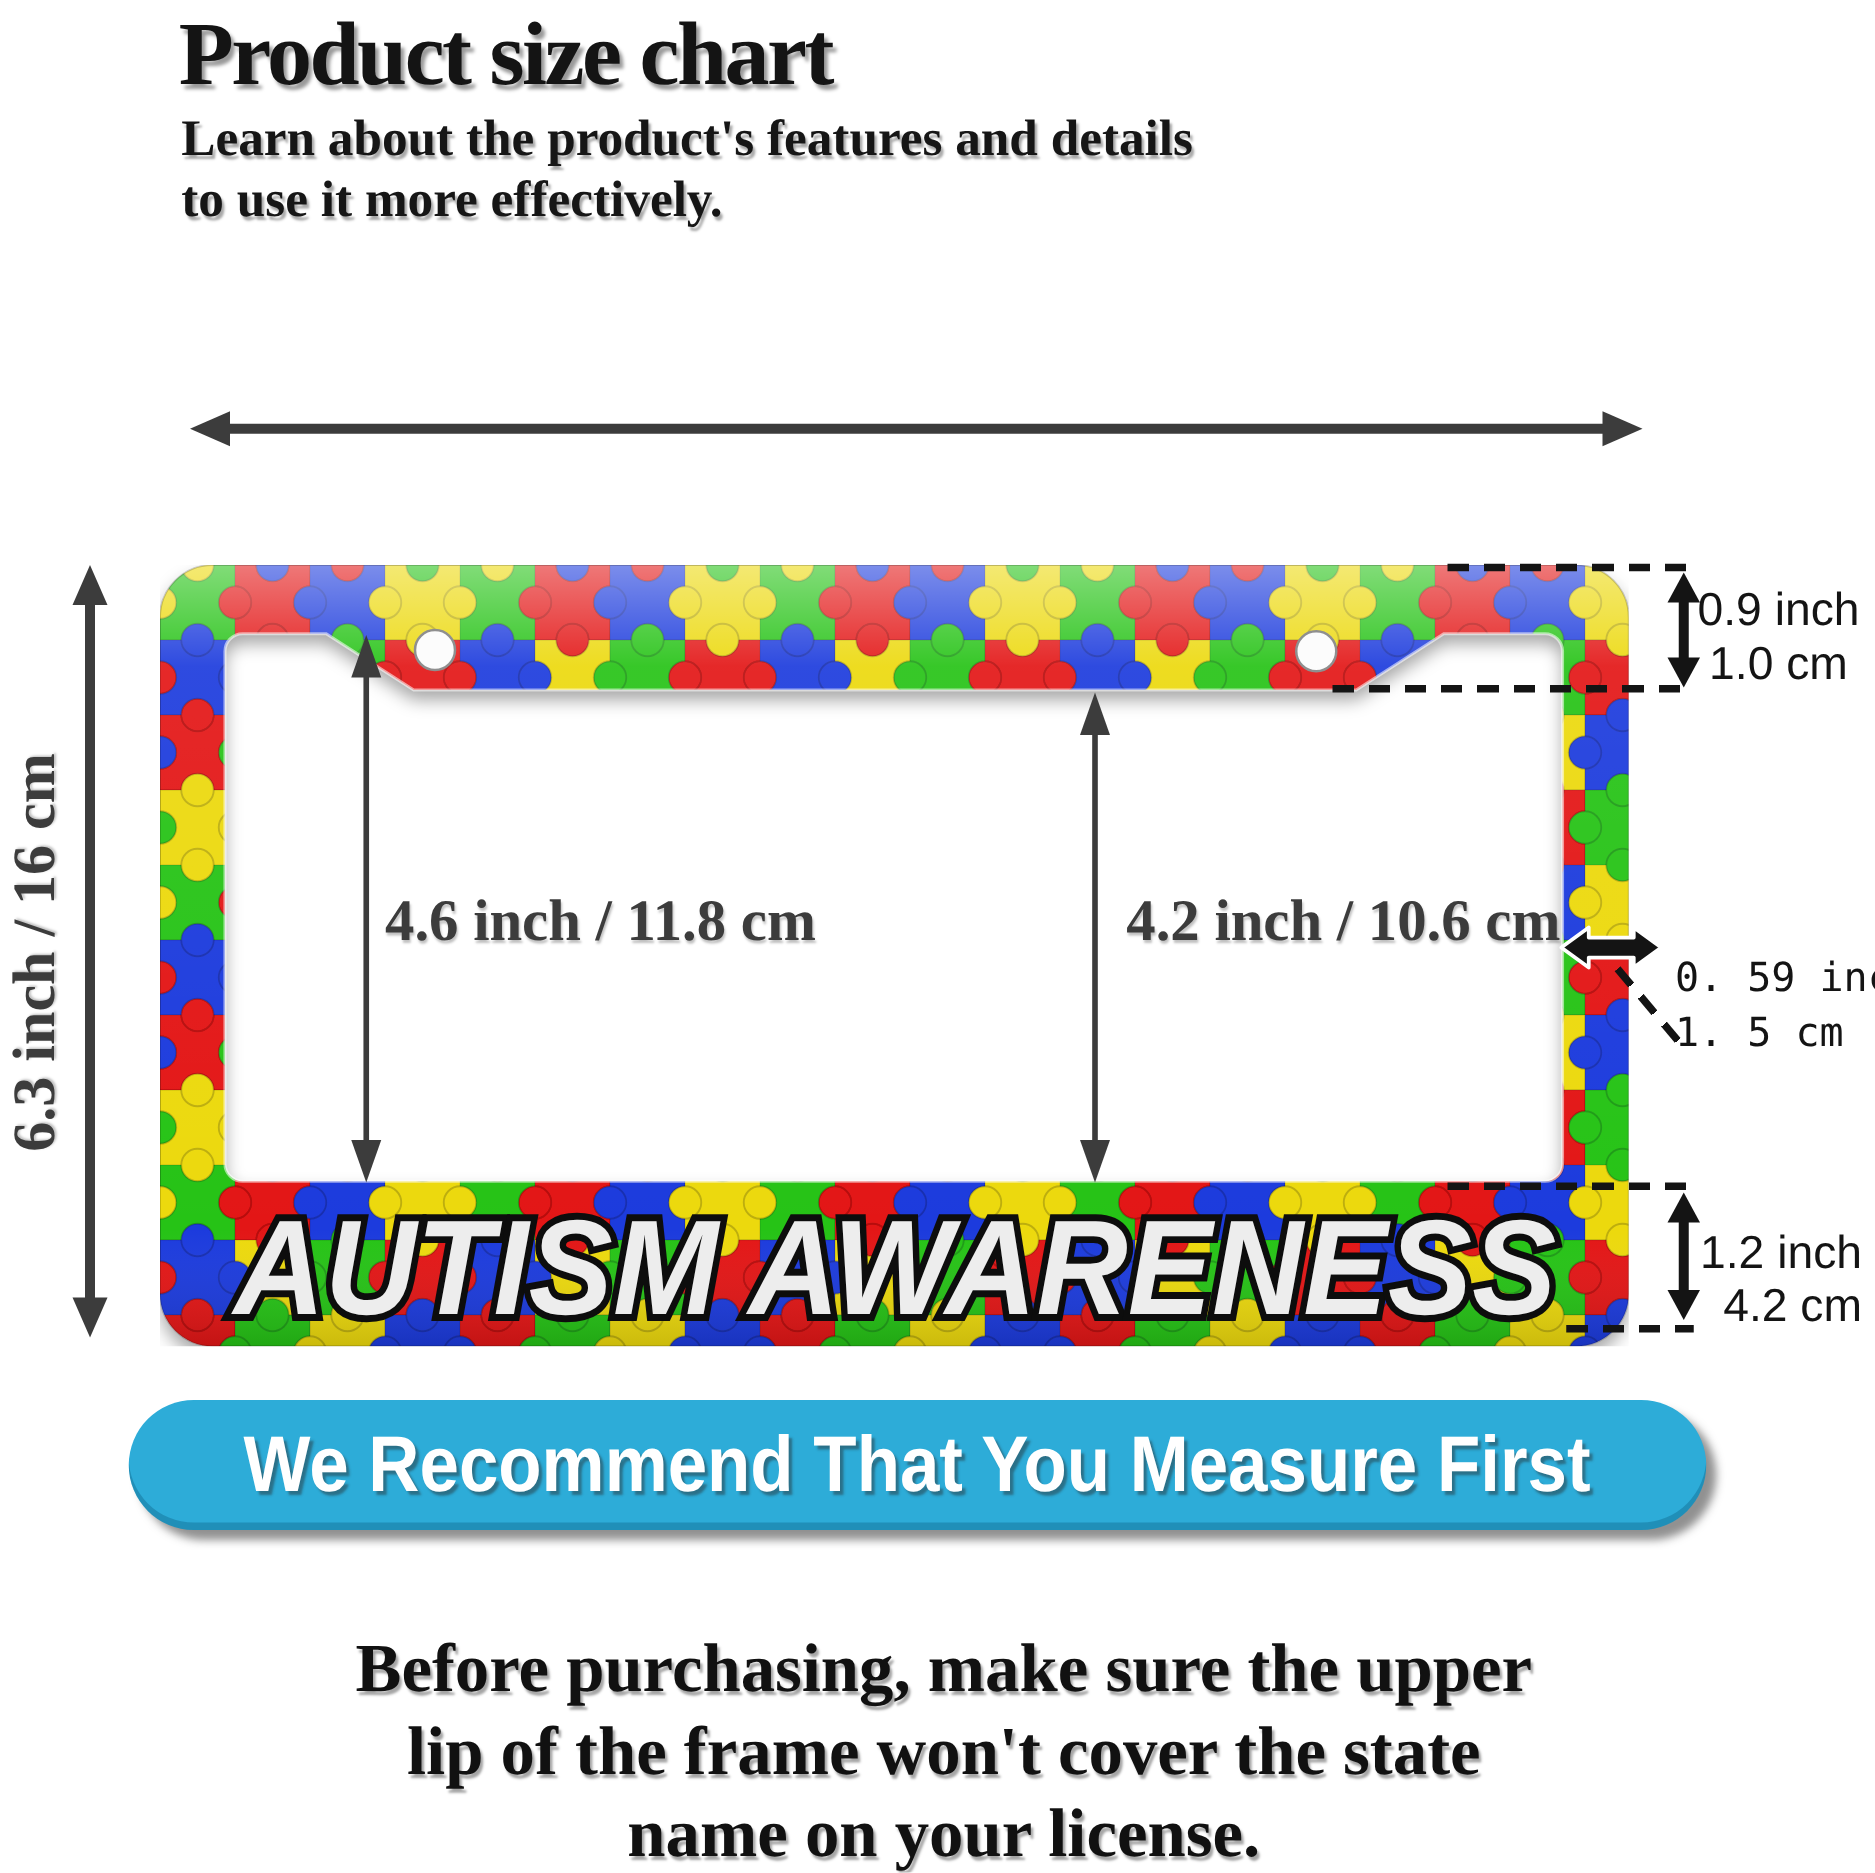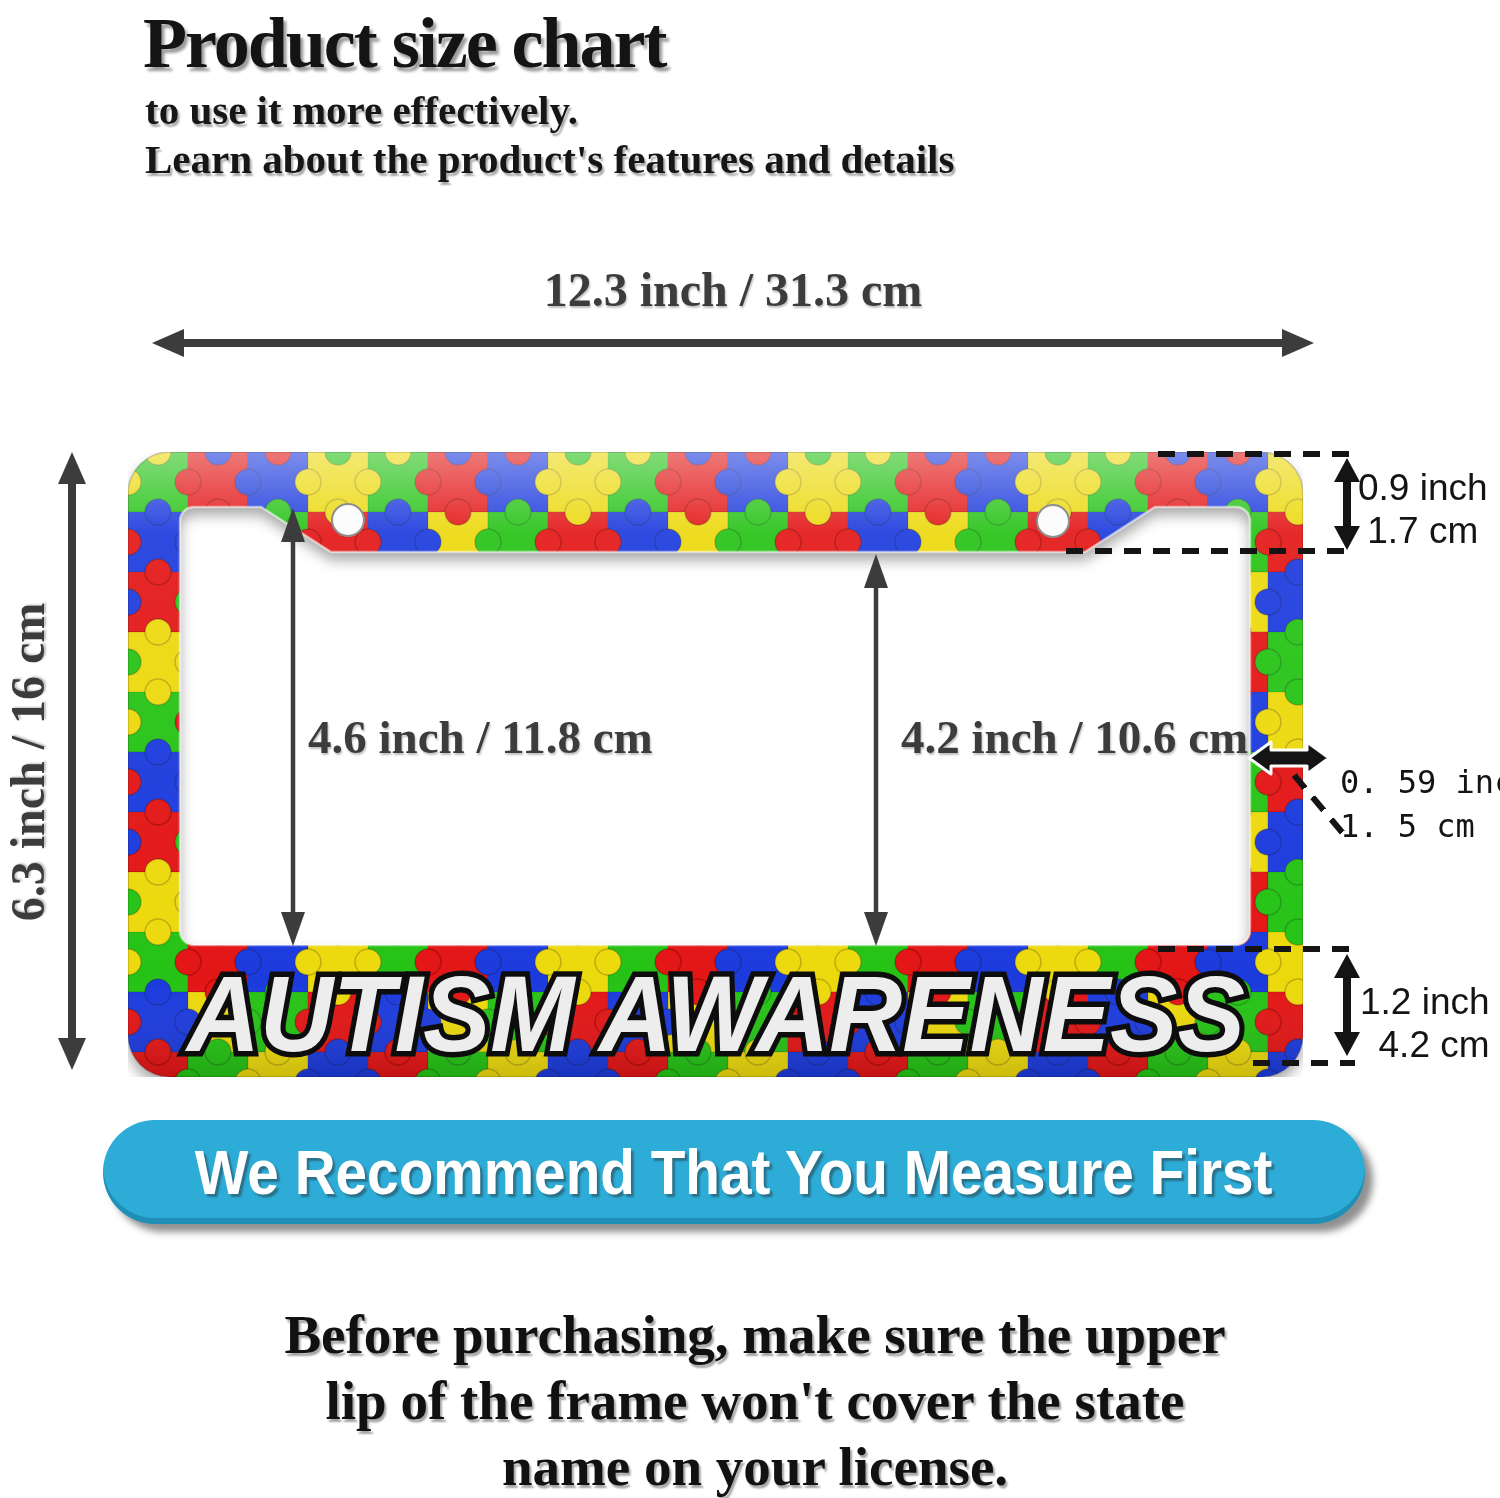--- a/index.html
+++ b/index.html
@@ -74,25 +74,24 @@
           font-size:55px;font-weight:bold;line-height:66px;color:#111111;
           text-shadow:2px 3px 2px #a5a5a5;}
 </style>
 </head>
 <body>
 
 <div class="stage">
 
   <h1 class="title">Product size chart</h1>
   <div class="subtitle">
+    <div>Learn about the product's features and details</div>
     <div>to use it more effectively.</div>
-    <div>Learn about the product's features and details</div>
-  </div>
-
-  <div class="dim-label width-label">12.3 inch / 31.3 cm</div>
+  </div>
+
   <svg class="arrow-svg" style="left:150px;top:326px;" width="1166" height="34">
     <line class="gray-stroke" x1="26" y1="17" x2="1140" y2="17" stroke-width="8"></line>
     <polygon class="gray-fill" points="2,17 34,3 34,31"></polygon>
     <polygon class="gray-fill" points="1164,17 1132,3 1132,31"></polygon>
   </svg>
 
   <div class="dim-label height-label">6.3 inch / 16 cm</div>
   <svg class="arrow-svg" style="left:52px;top:450px;" width="40" height="622">
     <line class="gray-stroke" x1="20" y1="26" x2="20" y2="596" stroke-width="8"></line>
     <polygon class="gray-fill" points="20,2 6,34 34,34"></polygon>
@@ -202,21 +201,21 @@
 
   <div class="dash" style="left:1158px;top:451px;width:192px;"></div>
   <div class="dash" style="left:1066px;top:548px;width:286px;"></div>
   <svg class="arrow-svg" style="left:1329px;top:456px;" width="36" height="96">
     <line class="ink-stroke" x1="18" y1="18" x2="18" y2="78" stroke-width="8"></line>
     <polygon class="ink-fill" points="18,2 5,26 31,26"></polygon>
     <polygon class="ink-fill" points="18,94 5,70 31,70"></polygon>
   </svg>
   <div class="ann-label" style="left:1358px;top:466px;text-align:center;">
     <div>0.9 inch</div>
-    <div>1.7 cm</div>
+    <div>1.0 cm</div>
   </div>
 
   <svg class="arrow-svg" style="left:1246px;top:737px;" width="86" height="42">
     <path class="ink-fill" d="M3,21 L25,5 V13 H61 V5 L83,21 L61,37 V29 H25 V37 Z" stroke="#ffffff" stroke-width="3" stroke-linejoin="round"></path>
   </svg>
   <div class="dash dash-diag" style="left:1294px;top:772px;width:78px;"></div>
   <div class="ann-label-mono" style="left:1340px;top:760px;">
     <div>0. 59 inch</div>
     <div>1. 5 cm</div>
   </div>

